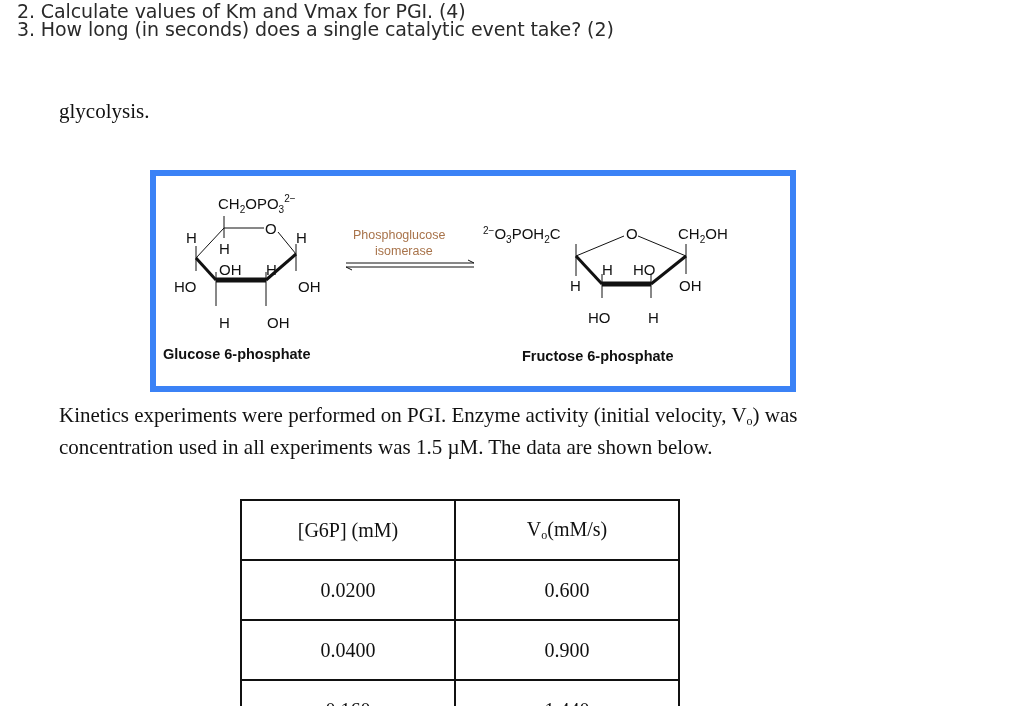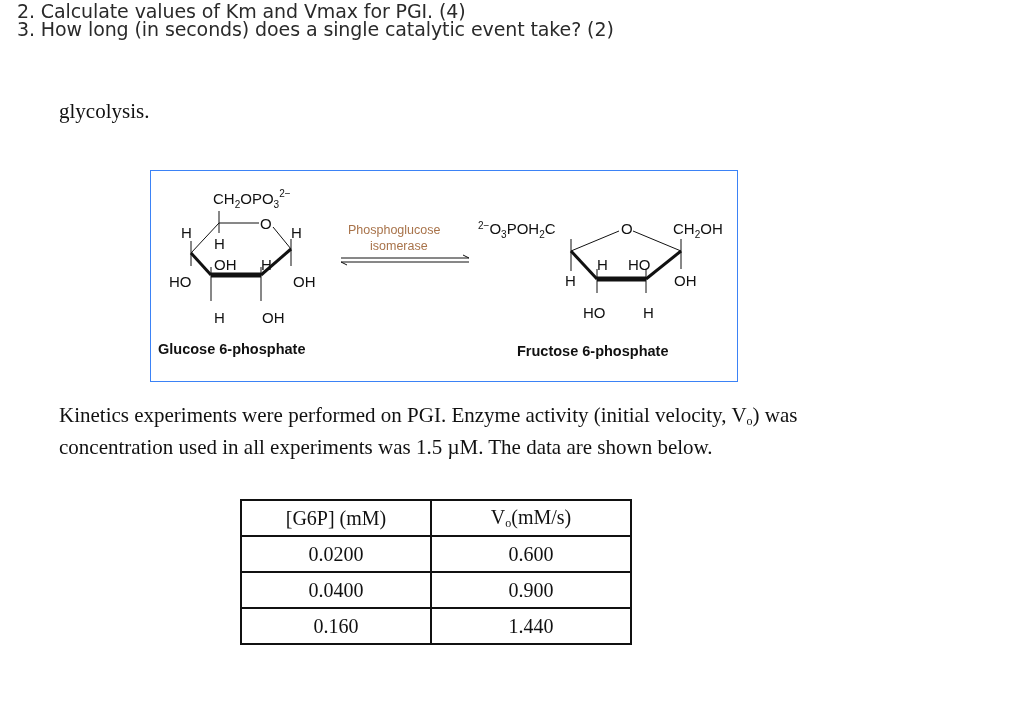--- a/index.html
+++ b/index.html
@@ -5,28 +5,28 @@
   html, body { margin:0; padding:0; background:#ffffff; }
   body { width:1024px; height:706px; position:relative; overflow:hidden; color:#1a1a1a; }
   .q { position:absolute; left:17px; font-family:"DejaVu Sans", sans-serif; font-size:19px; color:#2a2a2a; letter-spacing:-0.1px; }
   .q1 { top:0px; }
   .q2 { top:18px; }
   .para { position:absolute; left:59px; font-family:"Liberation Serif", serif; font-size:21px; line-height:26px; color:#111; }
   .intro { top:98px; width:800px; }
   .kin { top:402px; width:860px; }
   .para .line { display:block; white-space:nowrap; }
   .sub { font-size:12px; vertical-align:-3px; }
-  .figure { position:absolute; left:150px; top:170px; width:586px; height:210px; border:1px solid #3b82f6; background:#fff; }
+  .figure { position:absolute; left:150px; top:170px; width:586px; height:210px; border:6px solid #3b82f6; background:#fff;padding-left:48px; }
   .figure svg { position:absolute; left:0; top:0; }
   .chem { font-family:"Liberation Sans", sans-serif; font-size:15px; fill:#111; }
   .chem-small { font-family:"Liberation Sans", sans-serif; font-size:10px; fill:#111; }
   .cap { font-family:"Liberation Sans", sans-serif; font-size:14.5px; font-weight:bold; fill:#111; }
   .enz { font-family:"Liberation Sans", sans-serif; font-size:12.5px; fill:#a8734a; }
   table.data { position:absolute; left:240px; top:499px; border-collapse:collapse; font-family:"Liberation Serif", serif; font-size:20px; color:#111; }
-  table.data td, table.data th { border:2px solid #111; height:26px; padding:4px; text-align:center; font-weight:normal; }
+  table.data td, table.data th { border:2px solid #111; height:26px; padding:16px; text-align:center; font-weight:normal; }
   table.data .c1 { width:180px; }
   table.data .c2 { width:190px; }
 </style>
 </head>
 <body>
 
 <div class="q q1">2. Calculate values of Km and Vmax for PGI. (4)</div>
 <div class="q q2">3. How long (in seconds) does a single catalytic event take? (2)</div>
 
 <div class="para intro">

